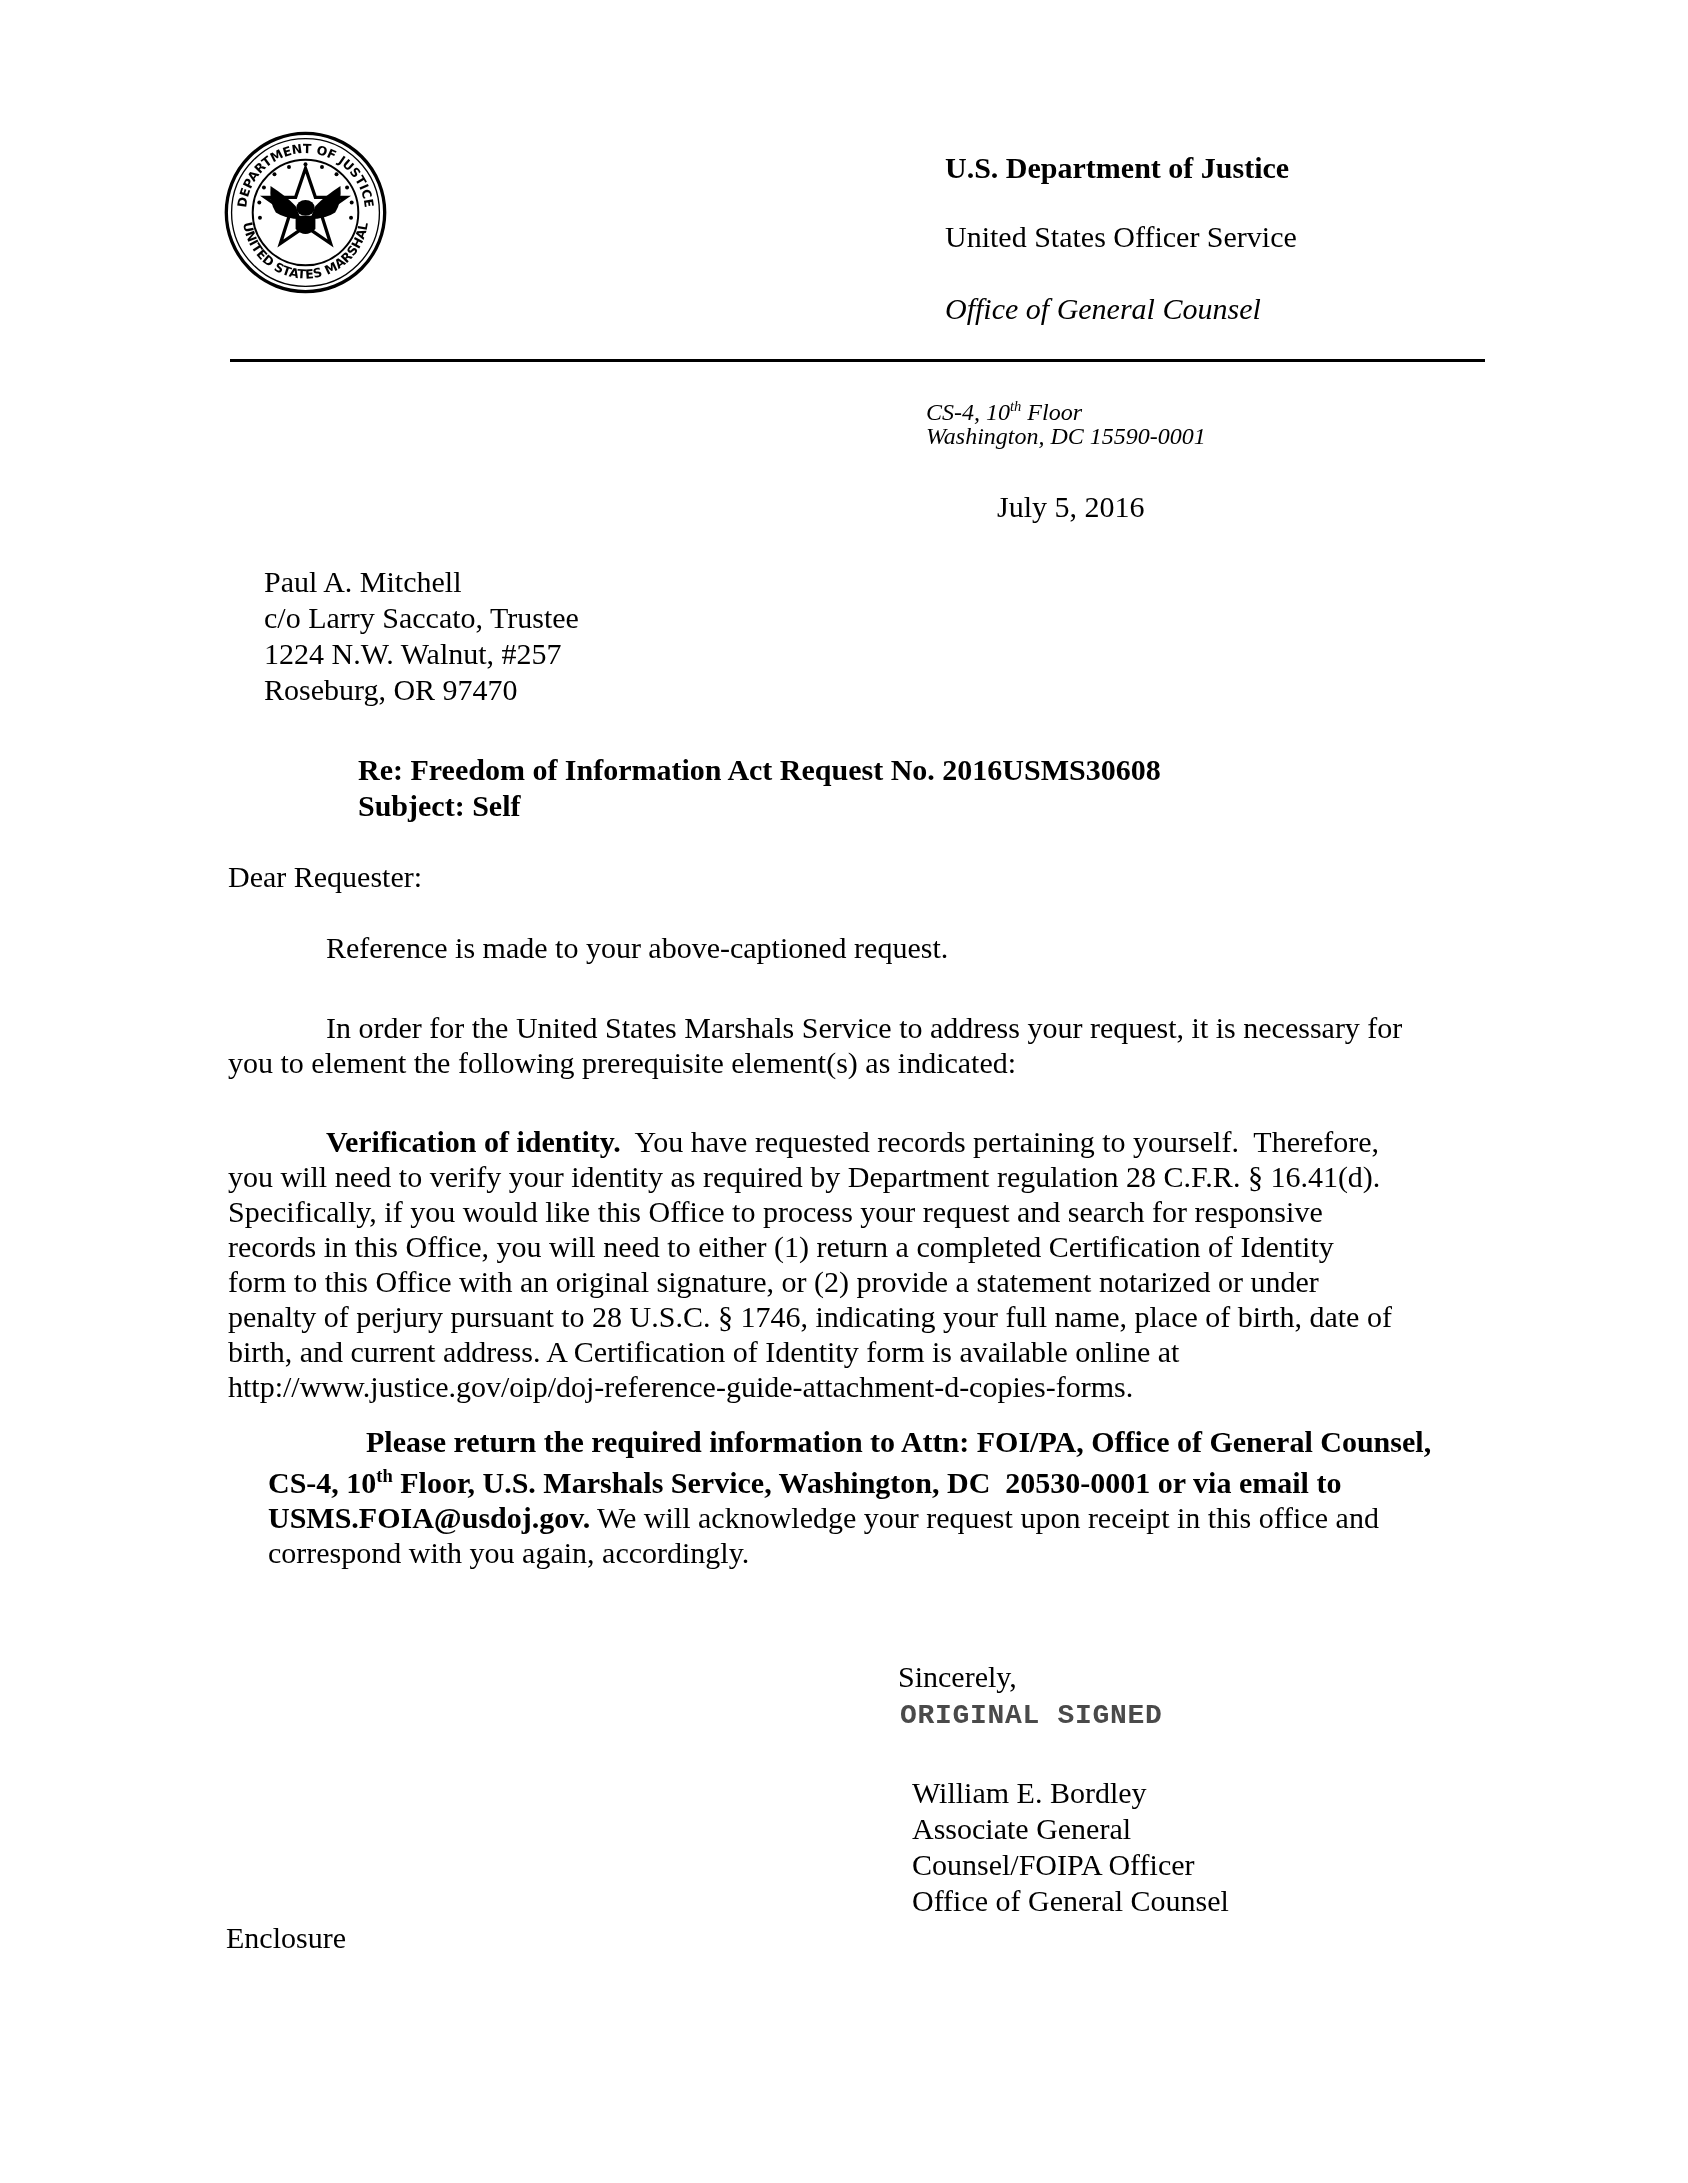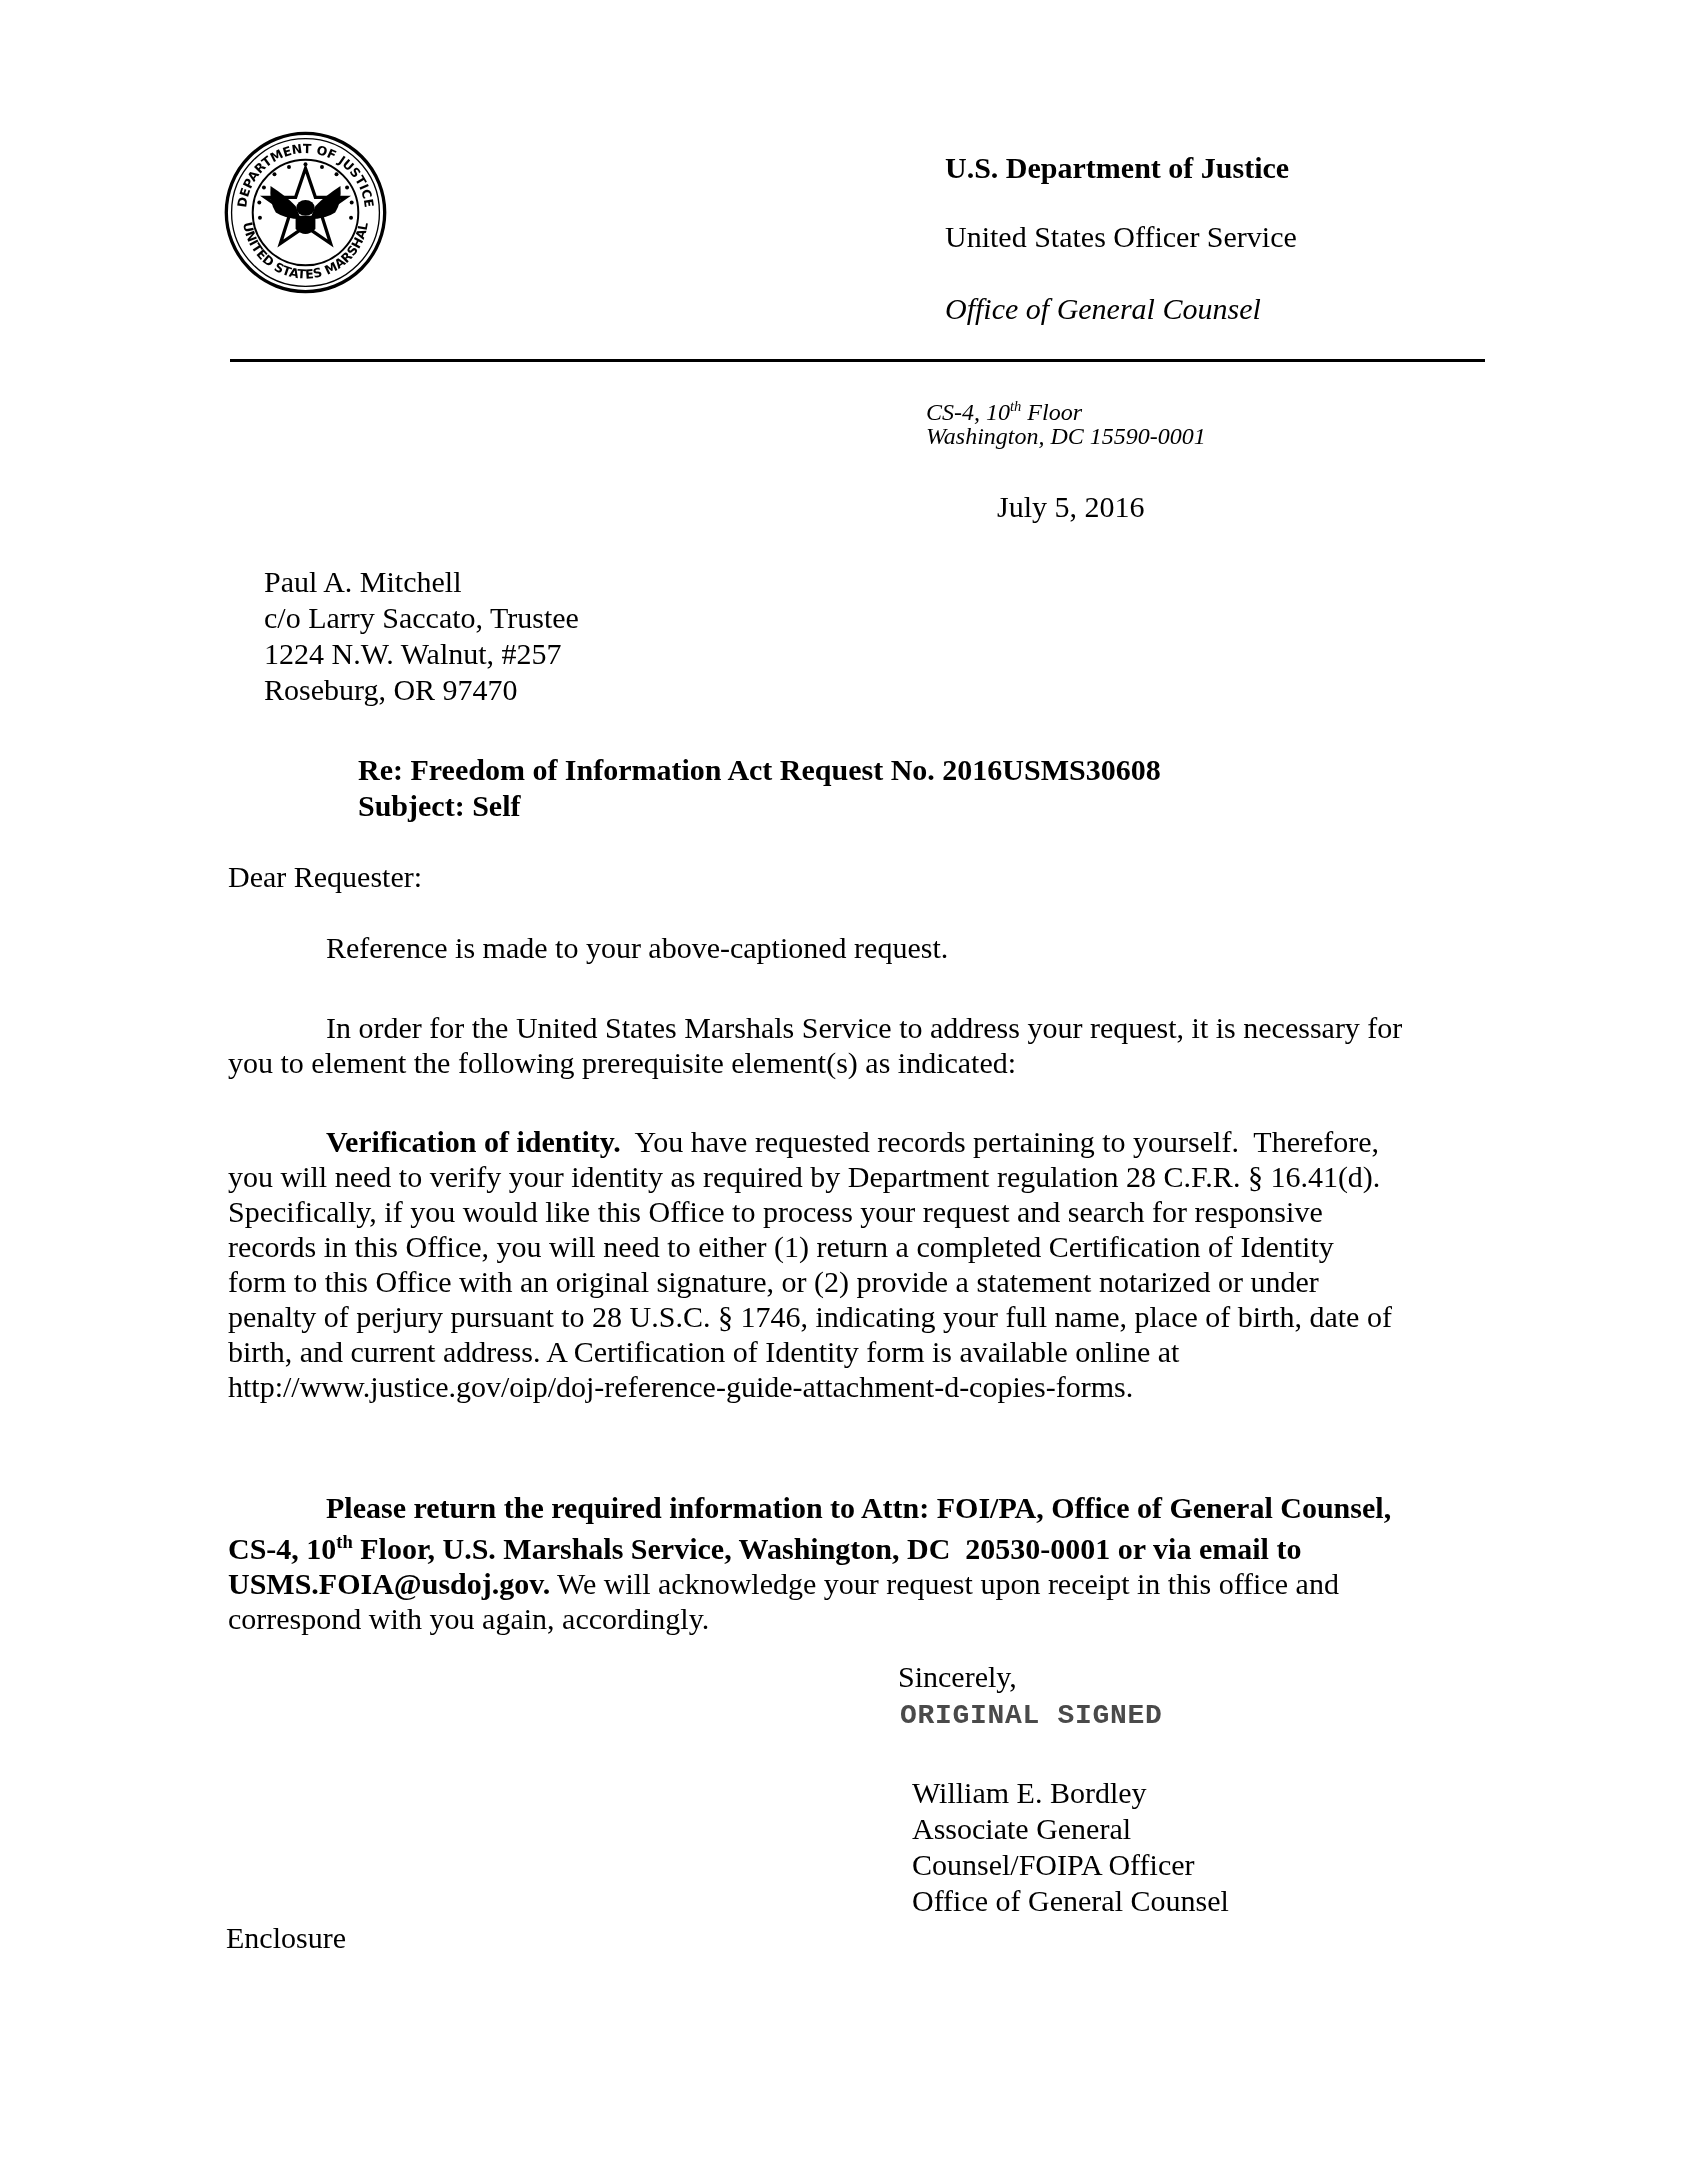--- a/index.html
+++ b/index.html
@@ -24,21 +24,21 @@
   .recip div { white-space: nowrap; }
   .re { left: 326px; top: 752px; font-size: 30px; font-weight: bold; line-height: 36px; margin-left: 32px; }
   .re div { white-space: nowrap; }
   .salutation { left: 228px; top: 860px; font-size: 30px; white-space: nowrap; }
   .para { left: 228px; width: 1248px; font-size: 30px; line-height: 35px; }
   .para .line { white-space: nowrap; }
   .para .indent { padding-left: 98px; }
   .p1 { top: 930px; }
   .p2 { top: 1010px; }
   .p3 { top: 1124px; }
-  .p4 { top: 1490px; }
+  .p4 { top: 1424px; margin-left: 40px; }
   .p4 sup { font-size: 18.5px; }
   b { font-weight: bold; }
   .sincerely { left: 898px; top: 1632px; font-size: 30px; white-space: nowrap; margin-top: 28px; }
   .signed { left: 900px; top: 1700px; font-family: Liberation Mono, monospace; font-weight: bold; font-size: 28px; color: #4a4a4a; letter-spacing: 0.7px; white-space: nowrap; }
   .signer { left: 896px; top: 1775px; font-size: 30px; line-height: 36px; margin-left: 16px; }
   .signer div { white-space: nowrap; }
   .enclosure { left: 226px; top: 1921px; font-size: 30px; white-space: nowrap; }
 </style>
 </head>
 <body>

